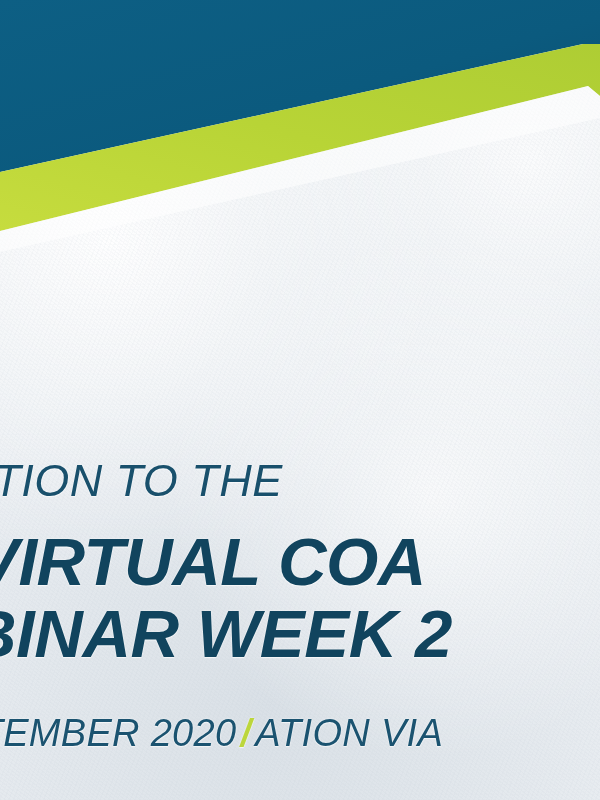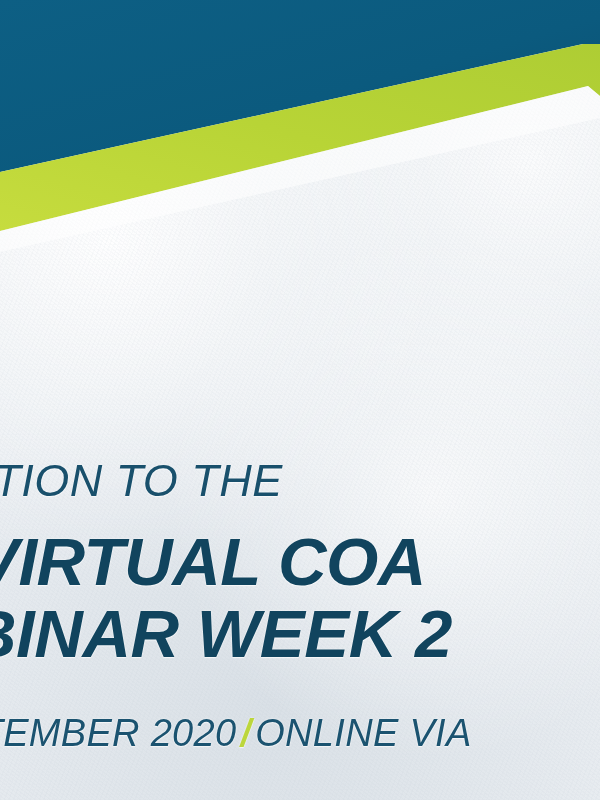--- a/index.html
+++ b/index.html
@@ -160,18 +160,18 @@
 
   <div class="text-block">
 
     <div class="line line-invitation halo">ATION TO THE</div>
 
     <div class="line line-main1 halo">VIRTUAL COA</div>
 
     <div class="line line-main2 halo">BINAR WEEK 2</div>
 
     <div class="line line-details halo">
-      <span>PTEMBER 2020</span><span class="sep">/</span><span>ONLINE VIA</span>
+      <span>PTEMBER 2020</span><span class="sep">/</span><span>ATION VIA</span>
     </div>
 
   </div>
 
 </div>
 
 </body></html>

